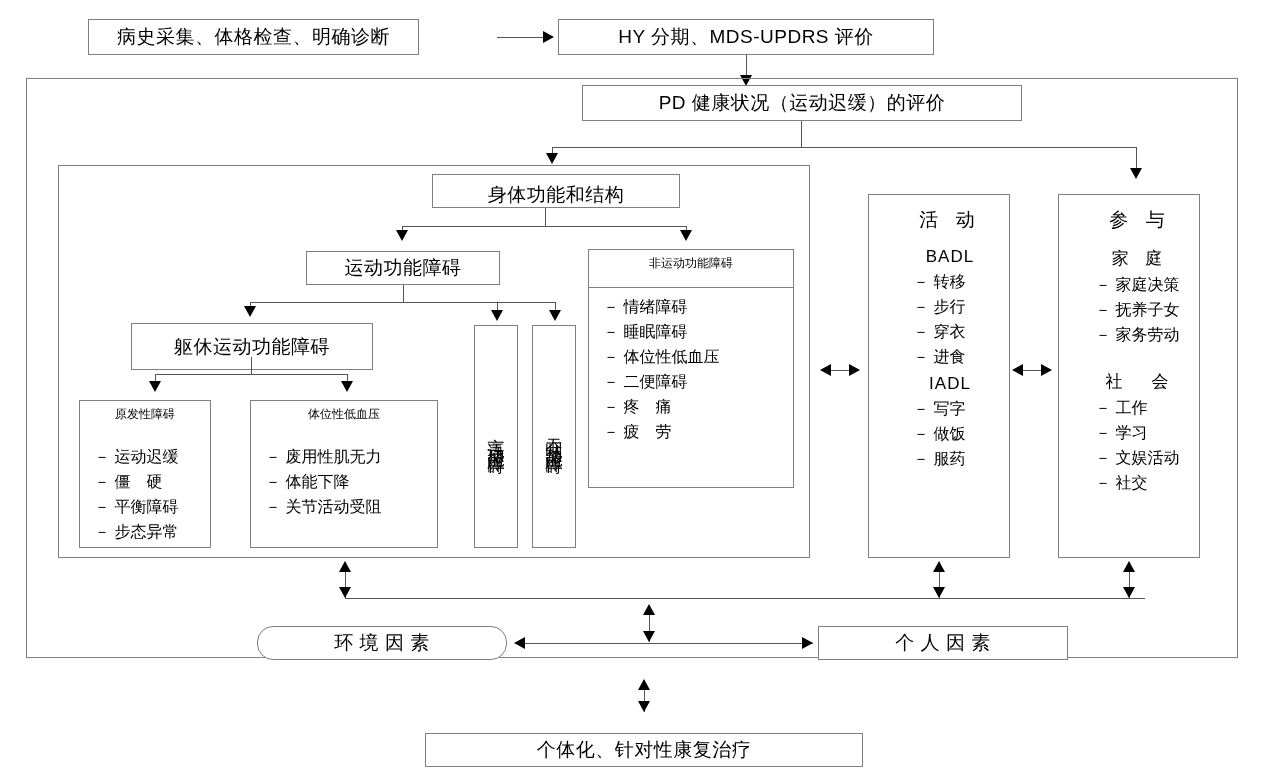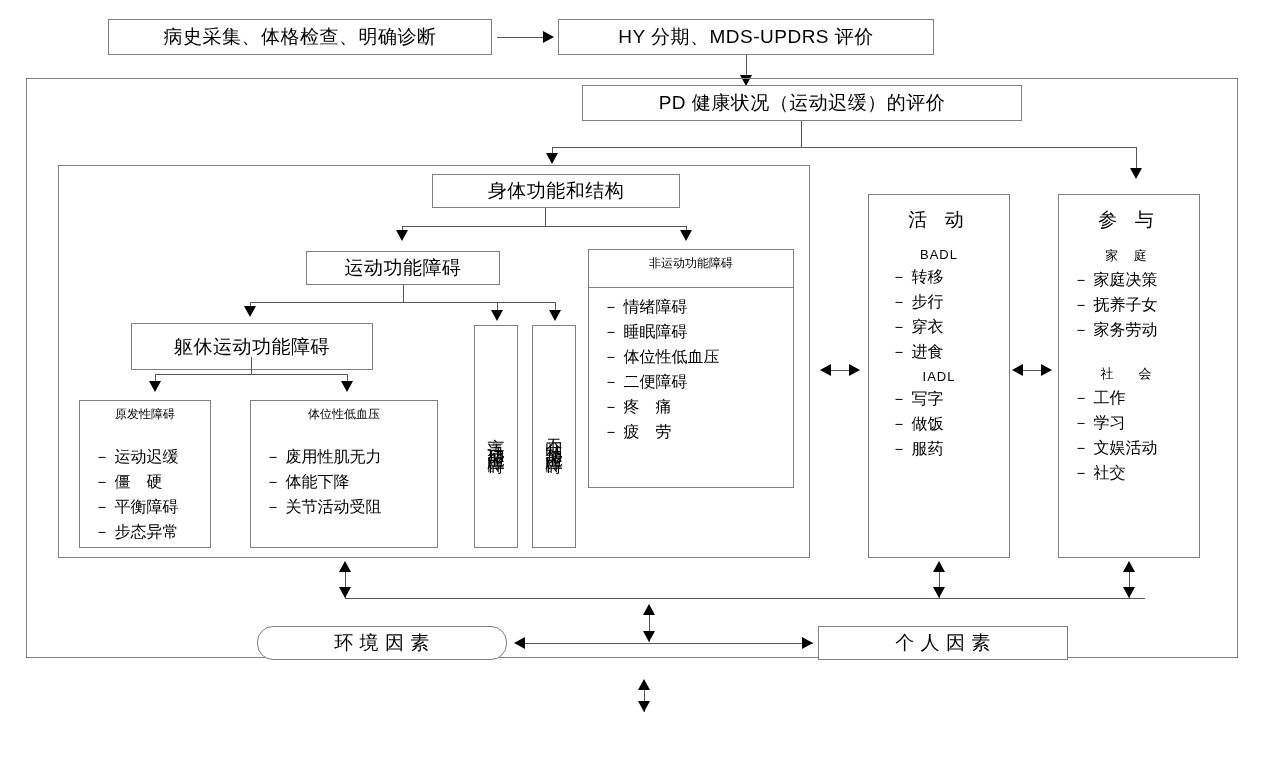--- a/index.html
+++ b/index.html
@@ -119,48 +119,49 @@
     white-space:nowrap;
   }
   .colbox{
     position:absolute;
     border:1px solid #808080;
     box-sizing:border-box;
     background:#fff;
     display:flex;
     flex-direction:column;
     align-items:center;
+    padding-left:22px;
   }
   .col-title{
     font-size:19px;
     letter-spacing:6px;
     padding-top:12px;
     white-space:nowrap;
   }
   .col-sub{
-    font-size:13px;
+    font-size:17px;
     letter-spacing:1px;
     margin-top:14px;
     white-space:nowrap;
   }
   .col-sub.spaced{letter-spacing:6px;}
   .col-list{
     align-self:flex-start;
     padding-left:22px;
     font-size:16px;
     margin-top:3px;
   }
   .col-list div{white-space:nowrap;padding:2px 0;}
 </style>
 </head>
 <body>
 
 <div id="canvas">
 
-  <div class="box title-txt" style="left:108px;top:19px;width:384px;height:36px;">
+  <div class="box title-txt" style="left:88px;top:19px;width:331px;height:36px;">
     <span>病史采集、体格检查、明确诊断</span>
   </div>
 
   <div class="line hline" style="left:497px;top:37px;width:46px;"></div>
   <div class="arrow-right" style="left:543px;top:31px;"></div>
 
   <div class="box title-txt" style="left:558px;top:19px;width:376px;height:36px;">
     <span>HY 分期、MDS-UPDRS 评价</span>
   </div>
 
@@ -175,21 +176,21 @@
 
   <div class="line vline" style="left:801px;top:121px;height:26px;"></div>
   <div class="line hline" style="left:552px;top:147px;width:584px;"></div>
   <div class="line vline" style="left:552px;top:147px;height:11px;"></div>
   <div class="arrow-down" style="left:546px;top:153px;"></div>
   <div class="line vline" style="left:1136px;top:147px;height:25px;"></div>
   <div class="arrow-down" style="left:1130px;top:168px;"></div>
 
   <div class="plain-region" style="left:58px;top:165px;width:752px;height:393px;"></div>
 
-  <div class="box hdr" style="left:432px;top:174px;width:248px;height:34px;">
+  <div class="box hdr" style="left:432px;top:174px;width:248px;height:34px;align-items:flex-end;">
     <span class="title-txt">身体功能和结构</span>
   </div>
 
   <div class="line vline" style="left:545px;top:208px;height:18px;"></div>
   <div class="line hline" style="left:402px;top:226px;width:284px;"></div>
   <div class="line vline" style="left:402px;top:226px;height:6px;"></div>
   <div class="arrow-down" style="left:396px;top:230px;"></div>
   <div class="line vline" style="left:686px;top:226px;height:6px;"></div>
   <div class="arrow-down" style="left:680px;top:230px;"></div>
 
@@ -324,14 +325,17 @@
   <div class="arrow-right" style="left:802px;top:637px;"></div>
 
   <div class="box title-txt" style="left:818px;top:626px;width:250px;height:34px;">
     <span>个 人 因 素</span>
   </div>
 
   <div class="line vline" style="left:644px;top:680px;height:32px;"></div>
   <div class="arrow-up" style="left:638px;top:679px;"></div>
   <div class="arrow-down" style="left:638px;top:701px;"></div>
 
+  <div class="box title-txt" style="left:425px;top:733px;width:438px;height:34px;">
+    <span>个体化、针对性康复治疗</span>
+  </div>
 
 </div>
 
 </body></html>

